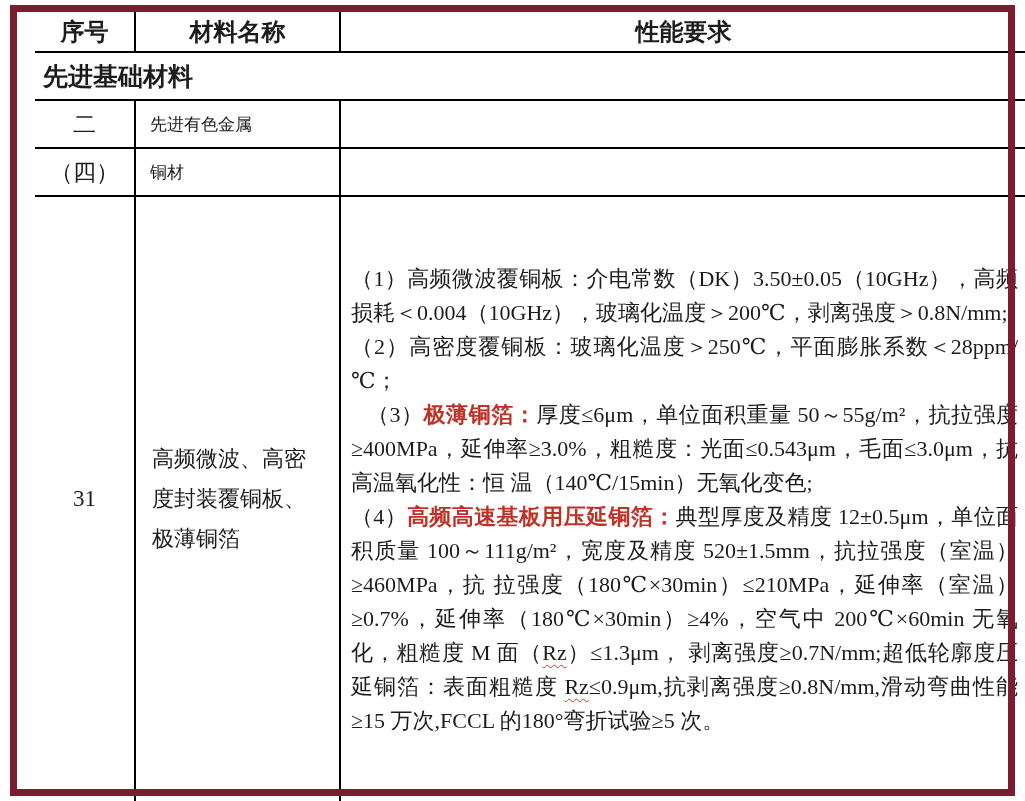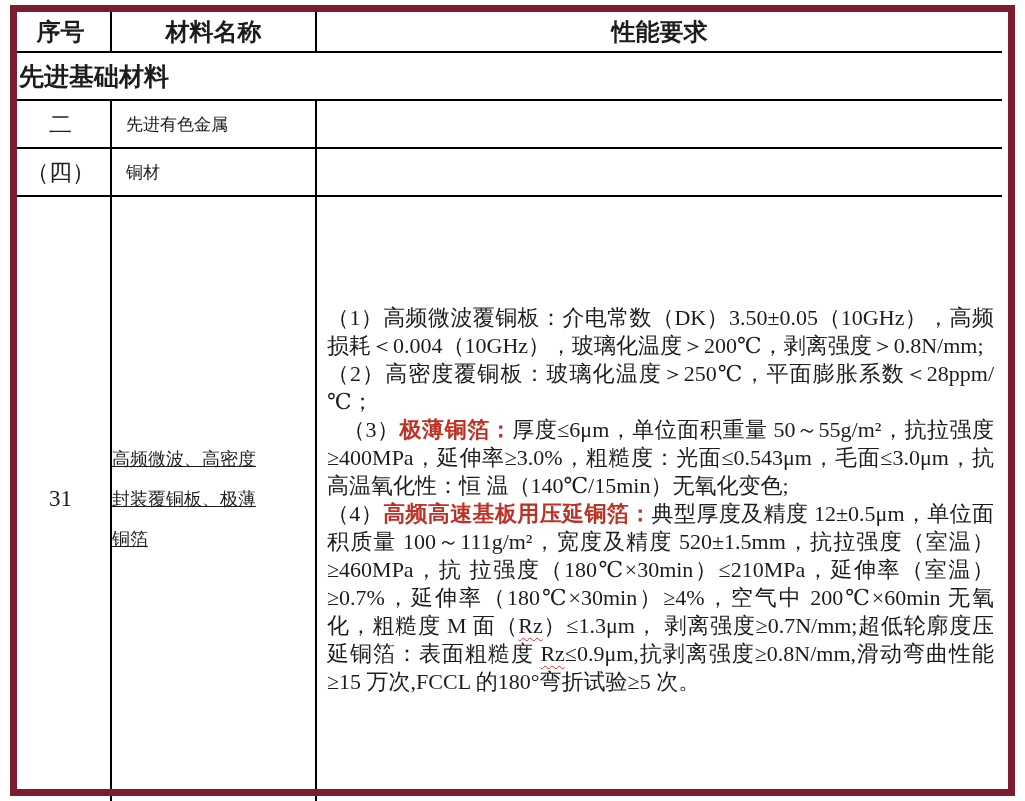--- a/index.html
+++ b/index.html
@@ -18,21 +18,21 @@
     left: 10px;
     top: 5px;
     width: 1005px;
     height: 791px;
     border: 7px solid var(--frame, #7b1d2f);
     z-index: 5;
     pointer-events: none;
   }
   table.spec {
     position: absolute;
-    left: 11px;
+    left: 35px;
     top: 12px;
     width: 991px;
     height: 789px;
     border-collapse: collapse;
     table-layout: fixed;
     border: hidden; 
     z-index: 1;
   }
   table.spec col.c1 { width: 100px; }
   table.spec col.c2 { width: 205px; }
@@ -57,33 +57,32 @@
     text-align: left;
     padding-left: 8px;
   }
   tr.mid { height: 48px; }
   td.seq { text-align: center; font-size: 23px; }
   td.name { text-align: left; font-size: 17px; padding-left: 14px; }
   tr.item td.seq { font-size: 23px; }
   td.matcell { vertical-align: middle; }
   .matname {
     width: 160px;
-    margin-left: 0;
-    font-size: 18px;
+    margin-left: 16px;
+    font-size: 22px;
     line-height: 40px;
     text-align: left;
-    text-decoration: underline;
   }
   td.req {
     vertical-align: top;
     padding: 5px 8px 4px 10px;
   }
   td.req p {
     font-size: 22px;
-    line-height: 28px;
+    line-height: 34px;
     text-align: justify;
   }
   td.req p.indent { text-indent: 16px; }
   .red {
     color: var(--red, #bf3124);
     font-weight: bold;
   }
   .rz {
     text-decoration: underline;
     text-decoration-style: wavy;

